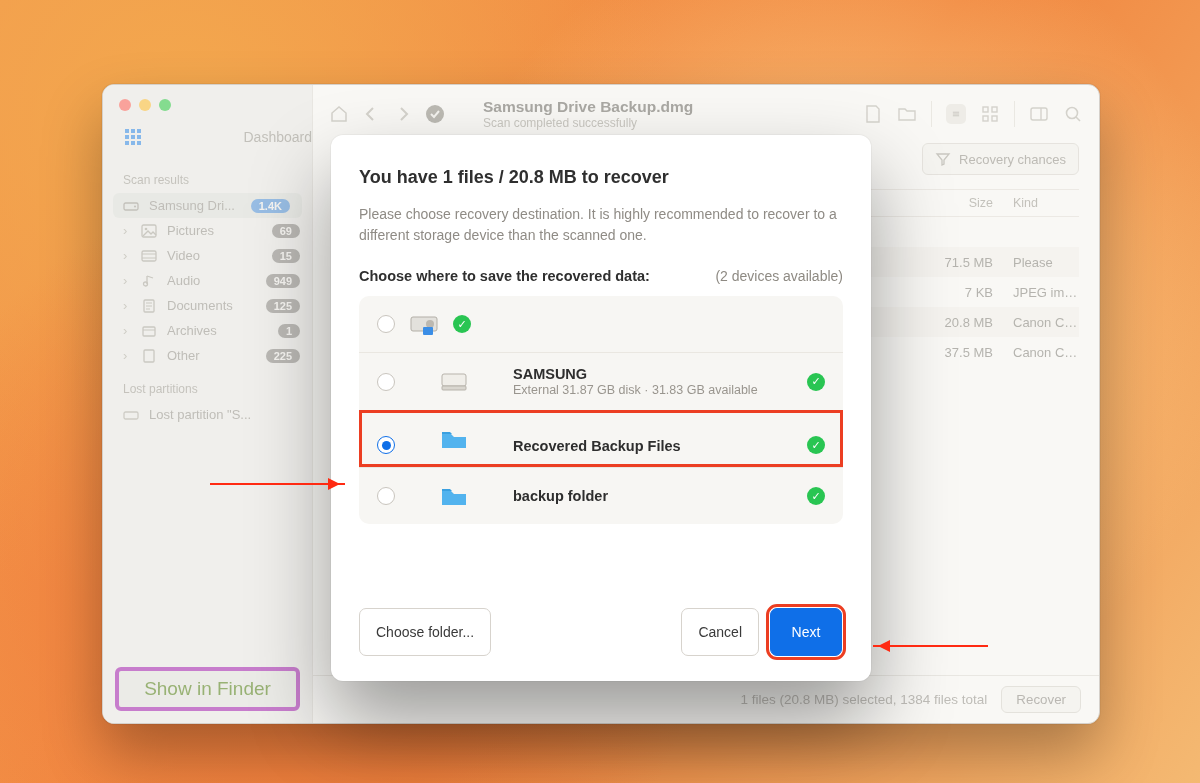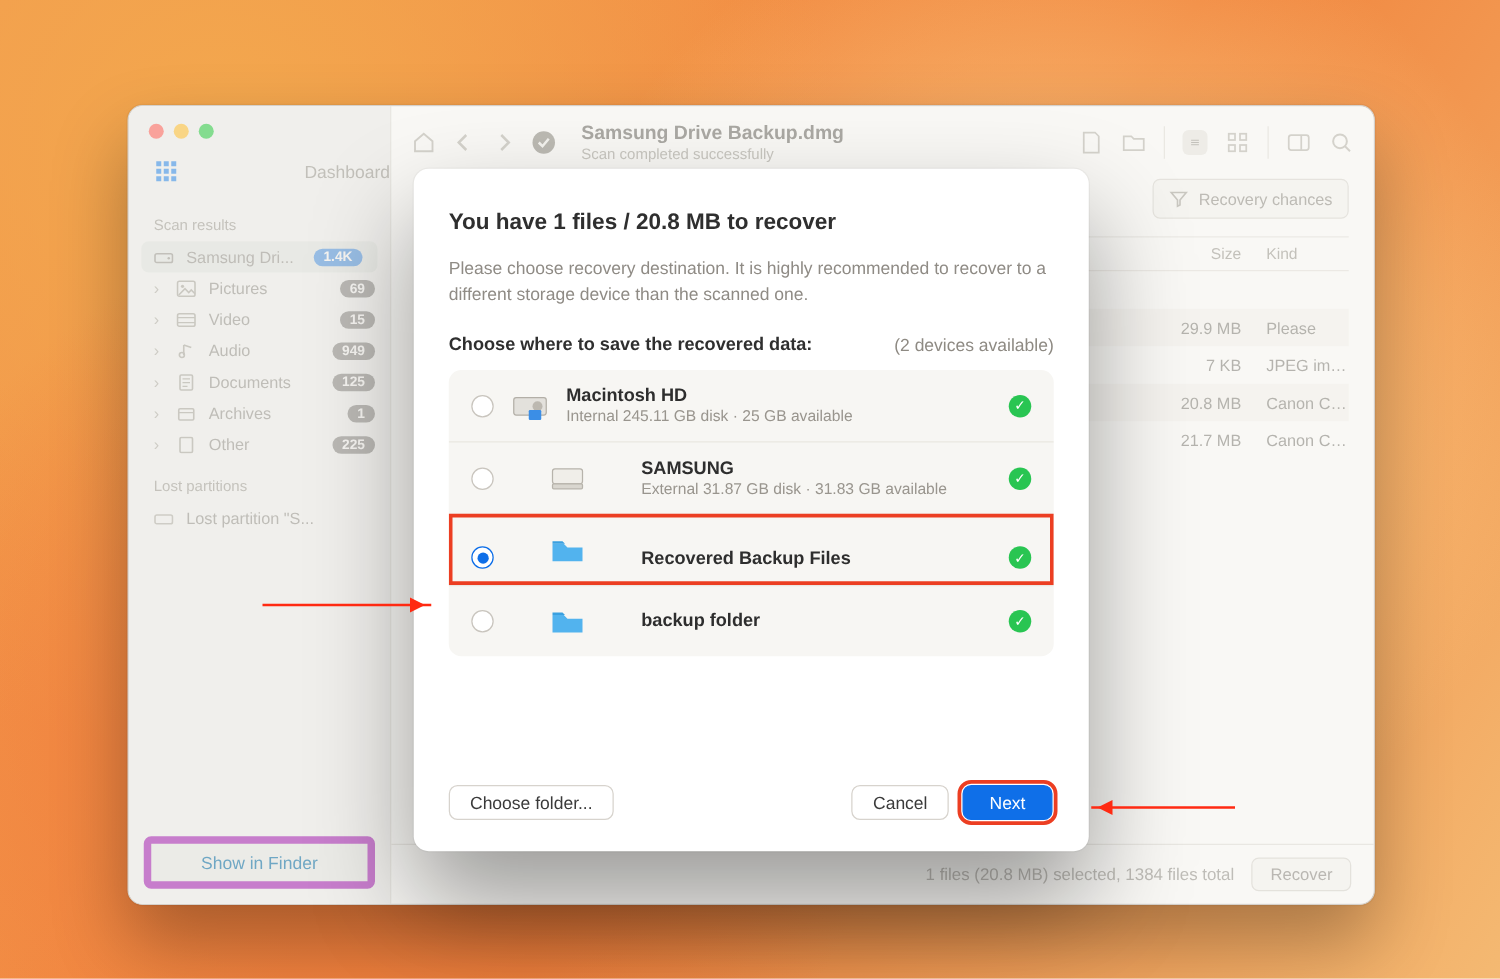--- a/index.html
+++ b/index.html
@@ -36,24 +36,24 @@
 
   .sb-group-label { font-size:12px; color:#9e9a93; padding:14px 0 6px 20px;}
   .sb-item { display:flex; align-items:center; gap:10px; padding:5px 12px 5px 20px; color:#94908a; font-size:13px; position:relative;}
   .sb-item.active { background:#dfe1dd; border-radius:6px; margin:0 10px; padding-left:10px;}
   .sb-item .badge { margin-left:auto; background:#8a8784; color:#f7f5f2; border-radius:10px; font-size:11px; padding:1px 8px; font-weight:600;}
   .sb-item.active .badge { background:#4e91db; }
   .sb-item .chev { width:8px; color:#b0aca4; }
   .sb-icon { width:16px; height:14px; display:inline-flex; align-items:center; justify-content:center;}
 
   .sb-foot { margin-top:auto; padding:12px;}
-  .btn-ghost { width:100%; background:#e4e3e0; border:6px solid #a21caf; border-radius:6px; font-size:14px; color:#0369a1; padding:7px 0;}
+  .btn-ghost { width:100%; background:#e4e3e0; border:4px solid #a21caf; border-radius:6px; font-size:19px; color:#4d7c0f; padding:7px 0;}
 
   .main { flex:1; display:flex; flex-direction:column;}
-  .toolbar { height:58px; display:flex; align-items:center; padding:0 16px; gap:14px; color:#a8a49c;}
+  .toolbar { height:58px; display:flex; align-items:center; padding:0 16px; gap:32px; color:#a8a49c;}
   .tb-nav { display:flex; align-items:center; gap:12px;}
   .tb-title-blk { margin-left:6px;}
   .tb-title { font-weight:600; font-size:15.5px; color:#6d6a65;}
   .tb-sub { font-size:12px; color:#a6a29a;}
   .tb-right { margin-left:auto; display:flex; align-items:center; gap:14px;}
   .tb-vsep{ width:1px; height:26px; background:#e2ded8;}
   .tb-ic{ width:20px; height:20px; display:inline-flex; align-items:center; justify-content:center; color:#a6a29a;}
 
   .content { flex:1; position:relative; padding:0 20px;}
   .chances-btn { position:absolute; right:20px; top:0; padding:7px 12px; border:1px solid #dad6d0; border-radius:6px; background:#f6f4f0; color:#908c85; font-size:13px; display:flex; align-items:center; gap:8px;}
@@ -87,21 +87,21 @@
   .dev-row.highlight { outline:3px solid #ec3e22; outline-offset:-3px;align-items:flex-end;}
   .radio { width:18px; height:18px; border-radius:50%; border:1.5px solid #c9c5be; background:#fff; flex:0 0 18px; display:inline-flex; align-items:center; justify-content:center;}
   .radio.checked { border-color:#0f6fe8; }
   .radio.checked::after{ content:""; width:9px; height:9px; border-radius:50%; background:#0f6fe8;}
   .dev-ic{ width:30px; height:30px; flex:0 0 30px; display:flex; align-items:center; justify-content:center;}
   .dev-txt { flex:1;}
   .dev-name{ font-size:14.5px; font-weight:700; color:#2e2e2e;}
   .dev-meta{ font-size:12.5px; color:#99958e; margin-top:1px;}
   .ok-badge{ width:18px; height:18px; border-radius:50%; background:#29c552; display:flex; align-items:center; justify-content:center; color:#fff; font-size:11px;}
   .modal-foot{ padding:0 28px 24px 28px; display:flex; align-items:center; gap:10px;}
-  .btn { height:28px; border-radius:7px; font-size:14px; padding:0 16px; border:1px solid #d7d3cd; background:#fff; color:#3a3a3a; display:inline-flex; align-items:center; justify-content:center;}
+  .btn { height:48px; border-radius:7px; font-size:14px; padding:0 16px; border:1px solid #d7d3cd; background:#fff; color:#3a3a3a; display:inline-flex; align-items:center; justify-content:center;}
   .btn-primary{ background:#0f6fe8; border-color:#0f6fe8; color:#fff; width:72px;}
   .next-wrap{ outline:3px solid #ec3e22; border-radius:8px; padding:1px;}
   .spacer{ flex:1;}
 
   
   .arrow { position:absolute; height:2px; background:#ff2a12; }
   .arrow::after{ content:""; position:absolute; right:-1px; top:-5px; border:6px solid transparent; border-left:12px solid #ff2a12;}
   .arrow.left::after{ right:auto; left:-1px; border:6px solid transparent; border-right:12px solid #ff2a12;}
 
   
@@ -320,36 +320,36 @@
           <div class="col-kind">Kind</div>
         </div>
         <div class="table-rows">
           <div class="row">
               <div class="c1"></div>
               <div class="c2"></div>
               <div class="c3"></div>
             </div>
           <div class="row alt">
               <div class="c1"></div>
-              <div class="c2">29.9 MB</div>
+              <div class="c2">71.5 MB</div>
               <div class="c3">Please</div>
             </div>
           <div class="row">
               <div class="c1">PM</div>
               <div class="c2">7 KB</div>
               <div class="c3">JPEG ima...</div>
             </div>
           <div class="row alt">
               <div class="c1">M</div>
               <div class="c2">20.8 MB</div>
               <div class="c3">Canon CR...</div>
             </div>
           <div class="row">
               <div class="c1">M</div>
-              <div class="c2">21.7 MB</div>
+              <div class="c2">37.5 MB</div>
               <div class="c3">Canon CR...</div>
             </div>
         </div>
       </div>
 
       <div class="footer-bar">
         <div style="flex:1"></div>
         <span>1 files (20.8 MB) selected, 1384 files total</span>
         <button class="rec-btn">Recover</button>
       </div>
@@ -372,24 +372,20 @@
 
         <div class="dev-row">
           <span class="radio"></span>
           <span class="dev-ic">
             <svg width="30" height="26" viewBox="0 0 30 26">
                 <rect x="2" y="6" width="26" height="14" rx="2" fill="#e3e1dc" stroke="#b3afa7"></rect>
                 <circle cx="21" cy="13" r="4" fill="#bcb8b0"></circle>
                 <rect x="14" y="16" width="10" height="8" rx="1" fill="#3b8ee6"></rect>
               </svg>
           </span>
-          <div class="dev-txt">
-            <div class="dev-name">Macintosh HD</div>
-            <div class="dev-meta">Internal 245.11 GB disk · 25 GB available</div>
-          </div>
           <span class="ok-badge">✓</span>
         </div>
 
         <div class="dev-row">
           <span class="radio"></span>
           <span class="dev-ic">
             <svg width="30" height="24" viewBox="0 0 30 24">
                 <rect x="3" y="4" width="24" height="12" rx="2" fill="#f0eee9" stroke="#b7b3ab"></rect>
                 <rect x="3" y="16" width="24" height="4" rx="1" fill="#d9d6cf" stroke="#b7b3ab"></rect>
               </svg>

